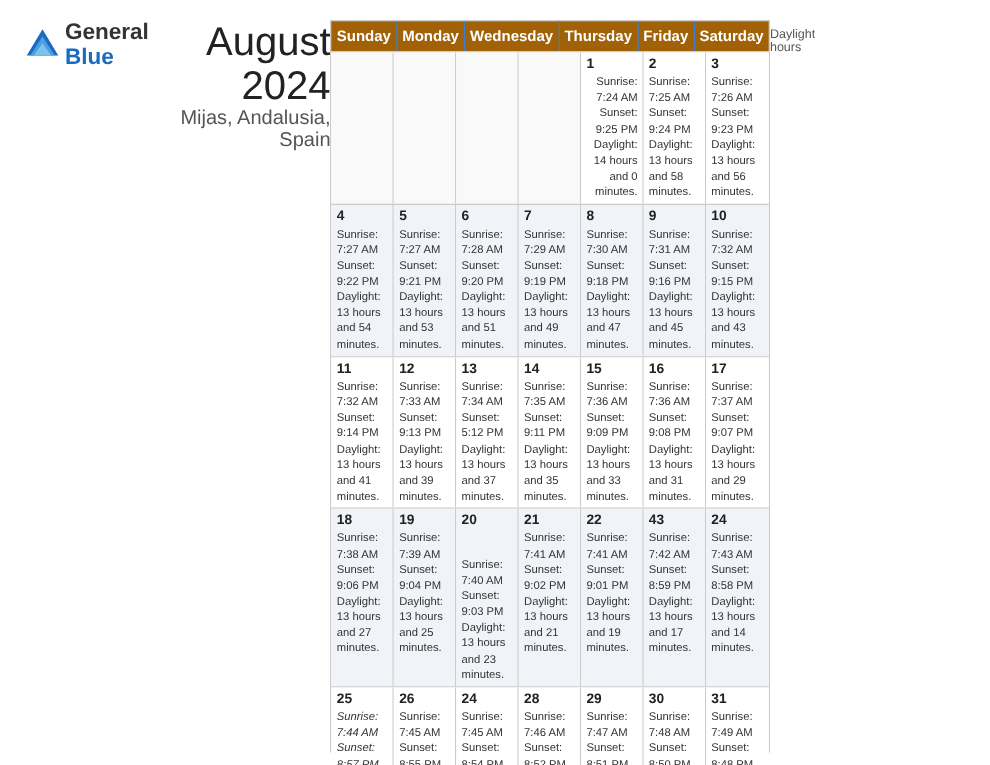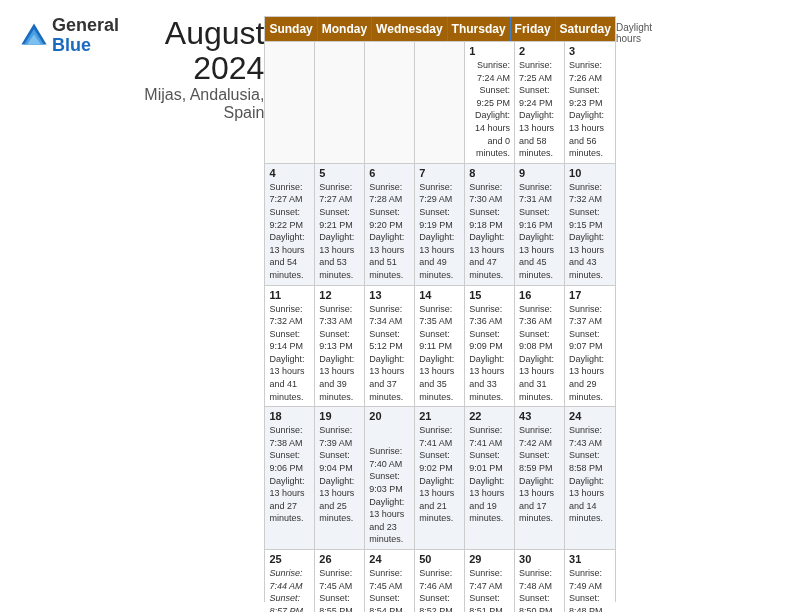--- a/index.html
+++ b/index.html
@@ -340,21 +340,21 @@
 and 10 minutes.</div>
           </div>
           <div class="cal-cell">
             <div class="day-num">24</div>
             <div class="day-info" style="white-space: pre-line;">Sunrise: 7:45 AM
 Sunset: 8:54 PM
 Daylight: 13 hours
 and 8 minutes.</div>
           </div>
           <div class="cal-cell">
-            <div class="day-num">50</div>
+            <div class="day-num">28</div>
             <div class="day-info" style="white-space: pre-line;">Sunrise: 7:46 AM
 Sunset: 8:52 PM
 Daylight: 13 hours
 and 6 minutes.</div>
           </div>
           <div class="cal-cell">
             <div class="day-num">29</div>
             <div class="day-info" style="white-space: pre-line;">Sunrise: 7:47 AM
 Sunset: 8:51 PM
 Daylight: 13 hours

